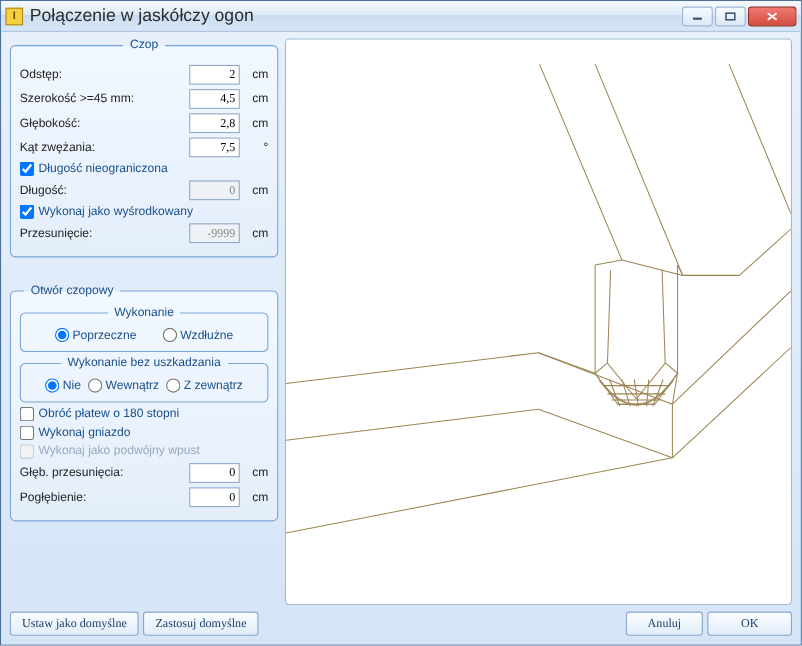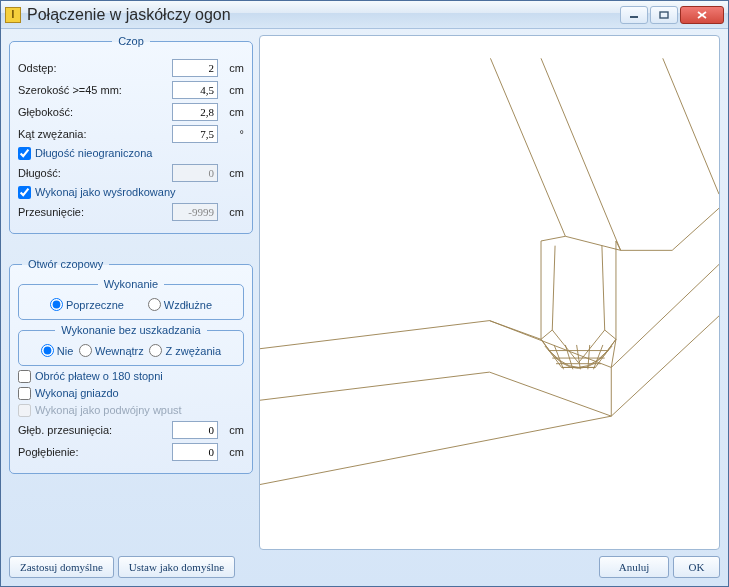--- a/index.html
+++ b/index.html
@@ -226,21 +226,21 @@
               <div class="radio-opt">
                 <input type="radio" name="bez" checked="" style="">
                 <label>Nie</label>
               </div>
               <div class="radio-opt">
                 <input type="radio" name="bez" style="">
                 <label>Wewnątrz</label>
               </div>
               <div class="radio-opt">
                 <input type="radio" name="bez" style="">
-                <label>Z zwężania</label>
+                <label>Z zewnątrz</label>
               </div>
             </div>
           </fieldset>
 
           <div class="check-row">
             <input type="checkbox" style="">
             <label>Obróć płatew o 180 stopni</label>
           </div>
           <div class="check-row">
             <input type="checkbox" style="">
@@ -307,20 +307,20 @@
 
             <path d="M315 200 L312 290 L340 325 L368 290 L365 200"></path>
             <line x1="312" y1="290" x2="300" y2="300"></line>
             <line x1="368" y1="290" x2="380" y2="300"></line>
           </g>
         </svg>
       </div>
     </div>
 
     <div class="bottom-bar">
+      <div class="btn">Ustaw jako domyślne</div>
       <div class="btn">Zastosuj domyślne</div>
-      <div class="btn">Ustaw jako domyślne</div>
       <div class="spacer"></div>
       <div class="btn" style="width:70px">Anuluj</div>
-      <div class="btn" style="width:47px">OK</div>
+      <div class="btn" style="width:77px">OK</div>
     </div>
   </div>
 </div>
 
 </body></html>

